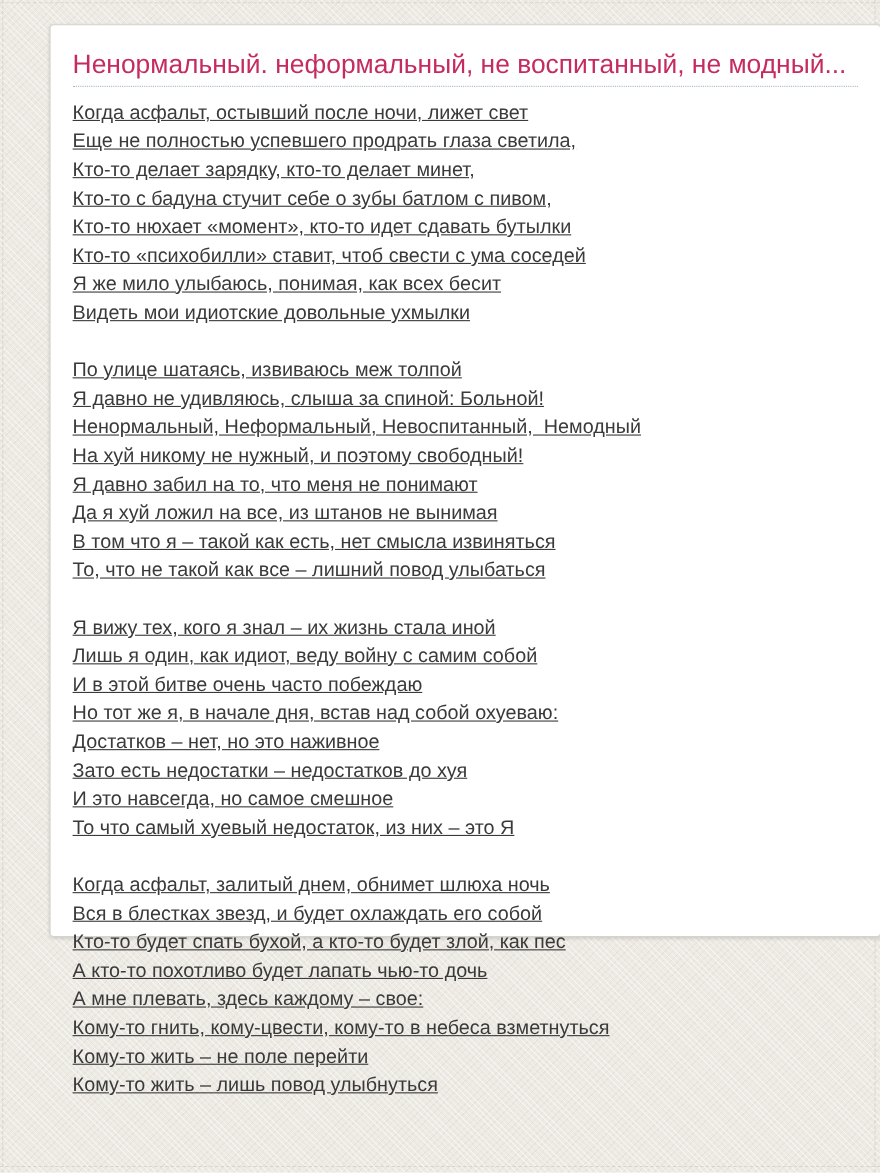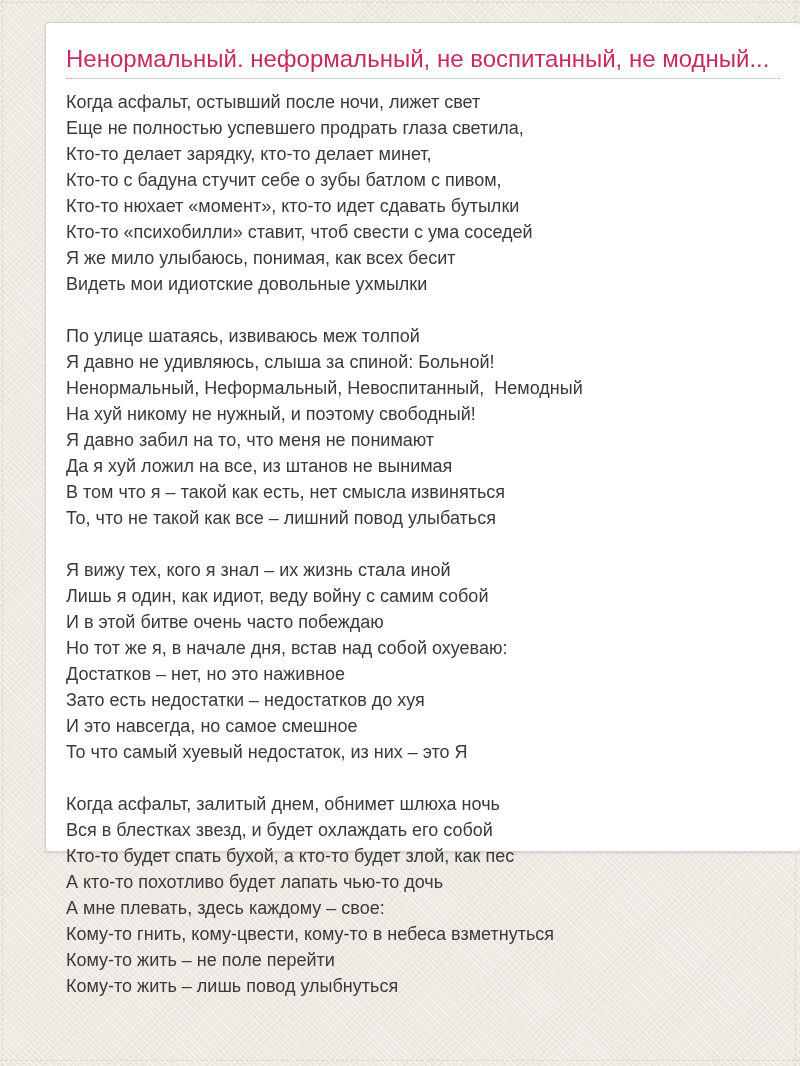--- a/index.html
+++ b/index.html
@@ -59,20 +59,21 @@
     color: #47a0ae;
     text-decoration: none;
     cursor: pointer;
   }
 
   .lyrics {
     margin-top: 10px;
     font-size: 18px;
     line-height: 26px;
     color: #3a3a3a;
+    text-decoration: underline;
   }
   .lyrics p.verse {
     margin: 0 0 26px 0;
   }
   .lyrics p.verse:last-child {
     margin-bottom: 0;
   }
   .lyrics .line {
     white-space: pre-wrap;
   }

